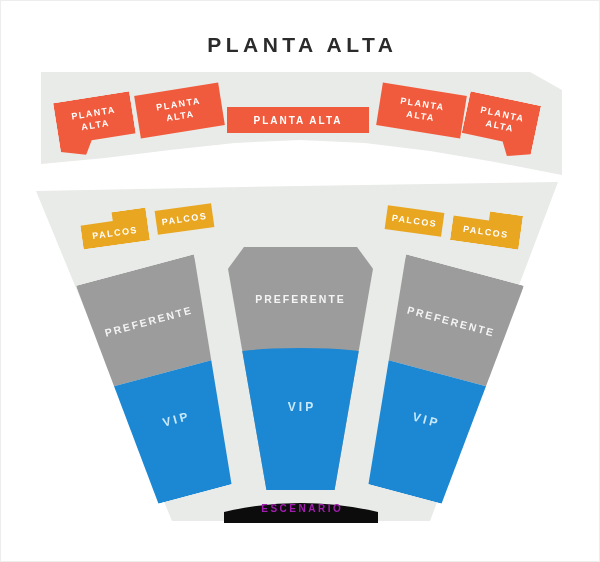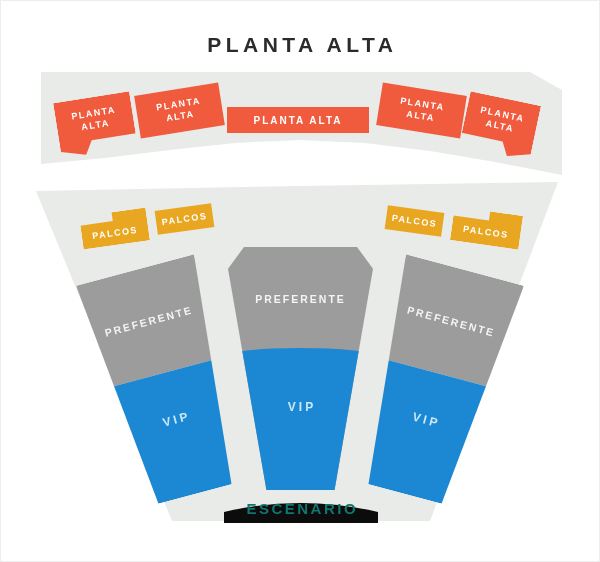--- a/index.html
+++ b/index.html
@@ -56,21 +56,21 @@
   .vip-c{position:absolute;left:0;right:0;bottom:0;height:142px;
          border-top-left-radius:100% 16px;border-top-right-radius:100% 16px;
          display:flex;align-items:center;justify-content:center;padding-bottom:24px;box-sizing:border-box;}
   .pref-label{font-weight:700;font-size:10.5px;letter-spacing:2px;color:#f4f4f4;white-space:nowrap;}
   .vip-label{font-weight:700;font-size:12px;letter-spacing:3px;text-indent:3px;}
 
   
   .stage-label{
     position:absolute;left:224px;top:500px;width:154px;height:17px;z-index:8;
     display:flex;align-items:center;justify-content:center;
-    color:#0f766e;font-weight:700;font-size:15px;letter-spacing:2.5px;text-indent:2.5px;
+    color:#a21caf;font-weight:700;font-size:10px;letter-spacing:2.5px;text-indent:2.5px;
   }
 </style>
 </head>
 <body>
 
 <div class="canvas">
 
   <svg class="bg" width="600" height="562" viewBox="0 0 600 562">
     <polygon points="41,72 530,72 562,90 562,175 495,162 430,151 365,143 300,140 235,143 170,150 105,158 41,164" fill="#e9ebe8"></polygon>
     <polygon points="36,191 300,186 558,182 430,521 172,521" fill="#e9ebe8"></polygon>

